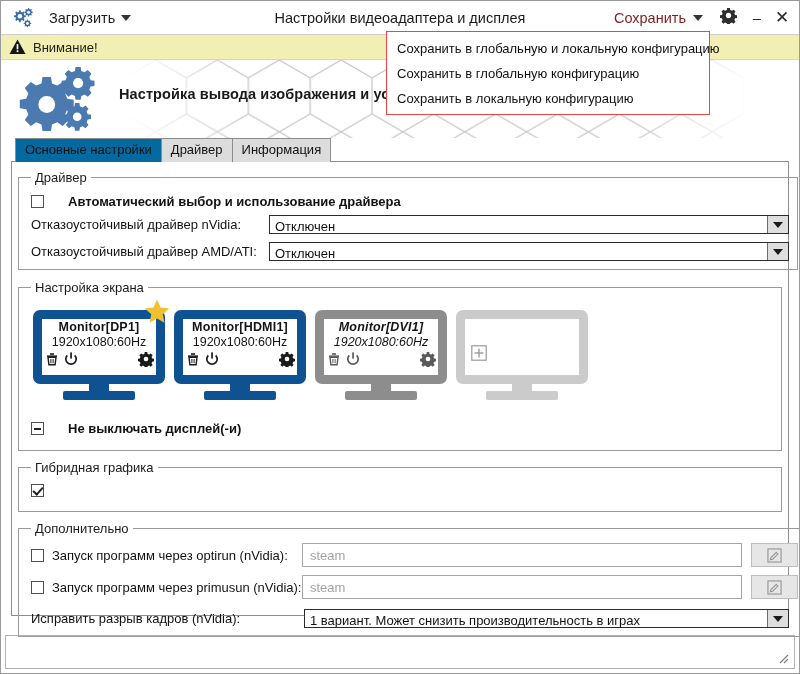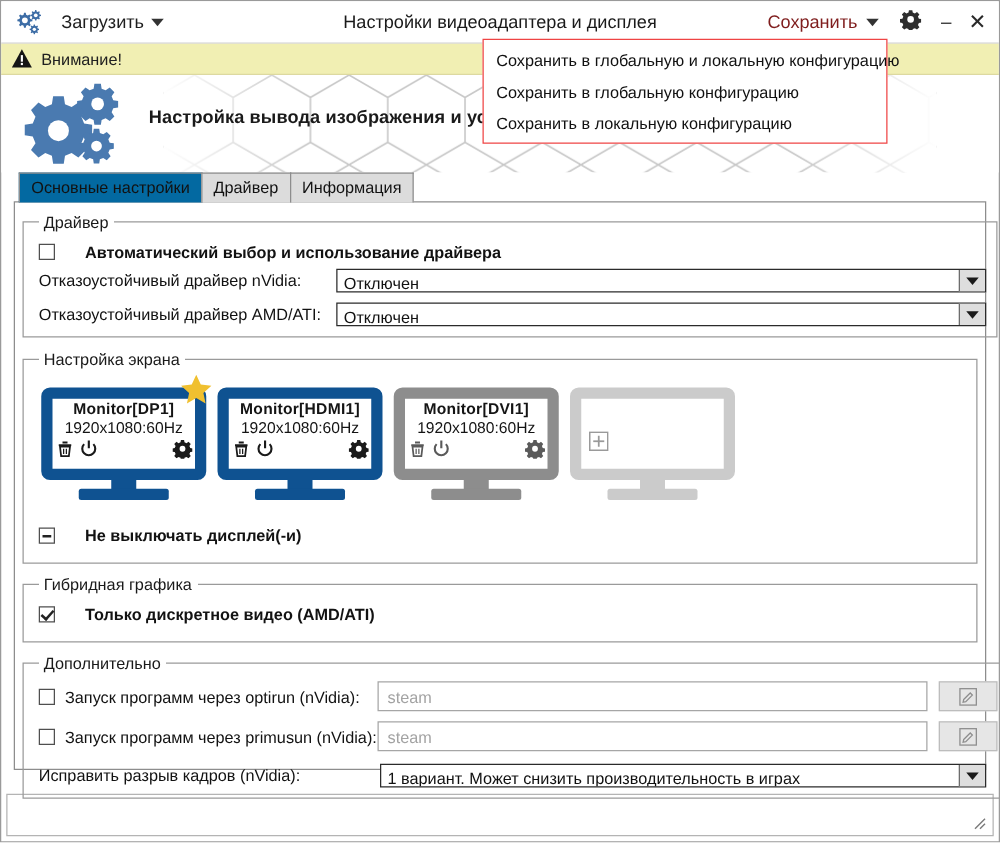--- a/index.html
+++ b/index.html
@@ -243,21 +243,21 @@
     position: absolute; right: -6px; top: -8px;
     z-index: 4; width: 28px; height: 28px;
   }
   .mon-screen {
     position: absolute; left: 0; top: 4px;
     width: 132px; height: 74px;
     border: 9px solid #0f5291;
     border-radius: 7px;
     background: #ffffff;
   }
-  .mon-screen.gray { border-color: #8d8d8d; }
+  .mon-screen.gray { border-color: #8d8d8d; font-style: italic; }
   .mon-screen.empty { border-color: #cbcbcb; }
   .mon-neck {
     position: absolute; left: 56px; top: 78px;
     width: 20px; height: 8px;
     background: #0f5291;
   }
   .mon-neck.gray { background: #8d8d8d; }
   .mon-neck.empty { background: #cbcbcb; }
   .mon-base {
     position: absolute; left: 30px; top: 85px;
@@ -532,21 +532,20 @@
       <div class="cb-row" style="margin-top:20px">
         <span class="cb tri"></span>
         <span class="cb-label">Не выключать дисплей(-и)</span>
       </div>
     </fieldset>
 
     <fieldset class="grp" style="margin-top:9px">
       <legend>Гибридная графика</legend>
       <div class="cb-row">
         <span class="cb checked"></span>
-        <span class="cb-label">Только дискретное видео (AMD/ATI)</span>
       </div>
     </fieldset>
 
     <fieldset class="grp" style="margin-top:9px">
       <legend>Дополнительно</legend>
 
       <div class="fld-row" style="margin-top:3px">
         <span class="cb" style="margin-right:8px"></span>
         <span class="fld-label" style="width:250px">Запуск программ через optirun (nVidia):</span>
         <div class="txtinput" style="width:440px">steam</div>

